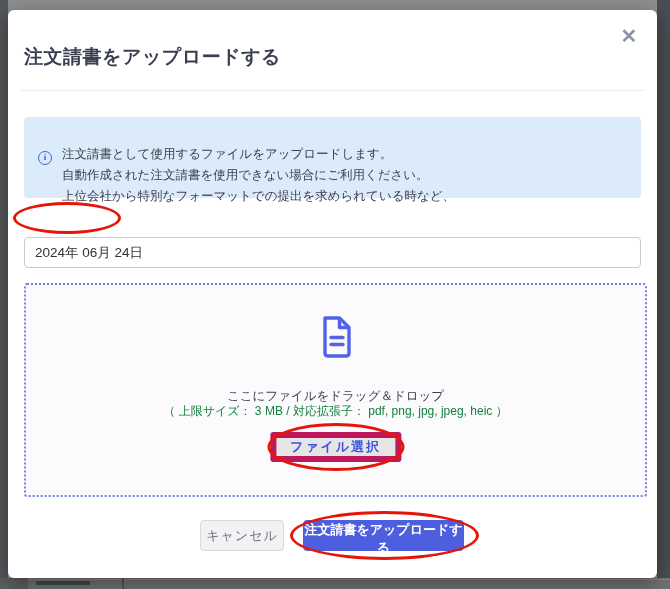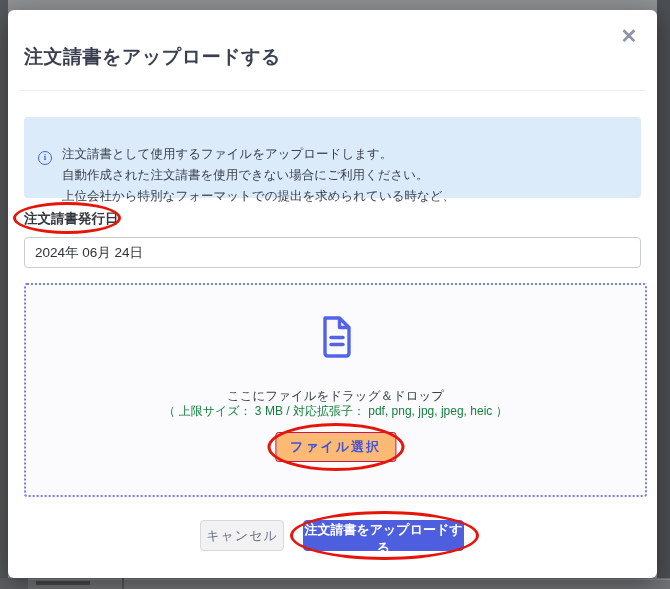--- a/index.html
+++ b/index.html
@@ -77,21 +77,21 @@
     position:absolute; left:16px; top:273px; width:623px; height:214px;
     border:2px dotted #7280ea; border-radius:3px; background:#fbfbfd;
     text-align:center;
   }
   .doc-icon { position:absolute; left:50%; top:30px; transform:translateX(-50%); }
   .drag-text { position:absolute; left:0; right:0; top:103px; font-size:12.5px; color:#3c414d; }
   .constraints-text { position:absolute; left:0; right:0; top:118px; font-size:12px; color:#15803d; }
   .file-select-btn {
     position:absolute; left:50%; top:147px; transform:translateX(-50%);
     min-width:111px; height:30px; padding:0 14px;
-    background:#fdba74; border:1px solid #be185d; border-radius:3px;
+    background:#e5e5e5; border:6px solid #be185d; border-radius:3px;
     color:#3f53dd; font-size:13px; font-weight:700; letter-spacing:2px;
     cursor:pointer; font-family:"Liberation Sans", sans-serif;
   }
 
   
   .cancel-btn {
     position:absolute; left:192px; top:510px; width:84px; height:31px;
     background:#f2f2f4; border:1px solid #d8d9dd; border-radius:4px;
     color:#6e7380; font-size:13px; letter-spacing:1px; cursor:pointer;
     font-family:Liberation Mono, monospace;
@@ -130,21 +130,20 @@
 
   <div class="info-banner">
     <span class="info-icon">i</span>
     <div class="info-lines">
       <div>注文請書として使用するファイルをアップロードします。</div>
       <div>自動作成された注文請書を使用できない場合にご利用ください。</div>
       <div>上位会社から特別なフォーマットでの提出を求められている時など、</div>
     </div>
   </div>
 
-  <div class="field-label">注文請書発行日</div>
   <div class="annotation annot-label"></div>
 
   <input class="date-input" type="text" value="2024年 06月 24日" style="">
 
   <div class="dropzone">
     <svg class="doc-icon" width="36" height="44" viewBox="0 0 36 44" fill="none">
       <path d="M7 3 H21.5 L31 12.5 V38 Q31 41 28 41 H10 Q7 41 7 38 Z" stroke="#5263e8" stroke-width="3.4" stroke-linejoin="round"></path>
       <path d="M21.5 3 V12.5 H31" stroke="#5263e8" stroke-width="3.4" stroke-linejoin="round"></path>
       <path d="M13 22.5 H25" stroke="#5263e8" stroke-width="3.4" stroke-linecap="round"></path>
       <path d="M13 29.5 H25" stroke="#5263e8" stroke-width="3.4" stroke-linecap="round"></path>

